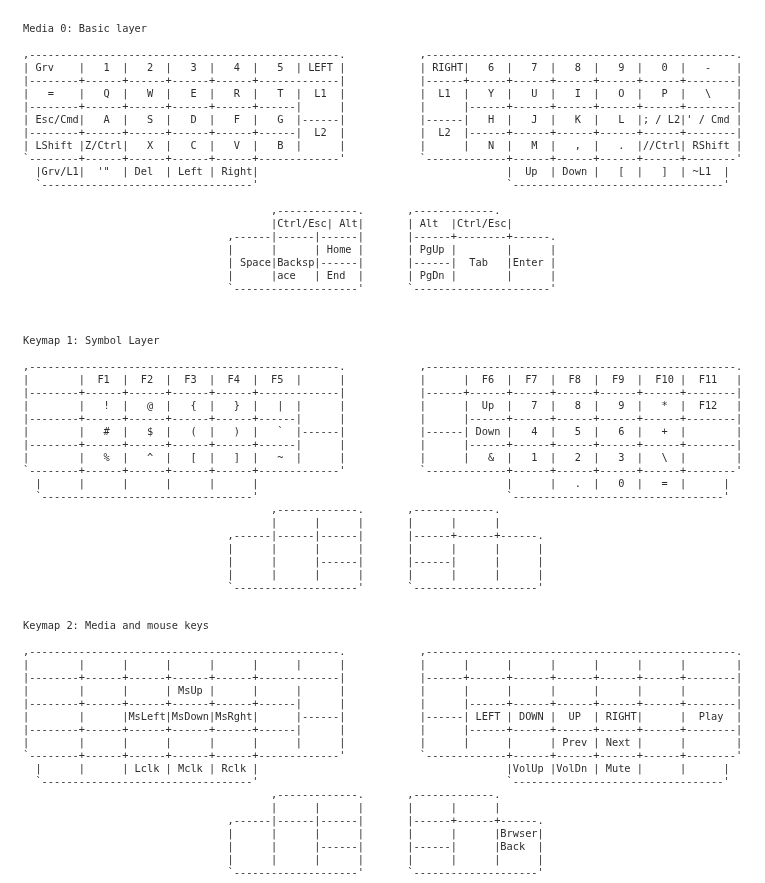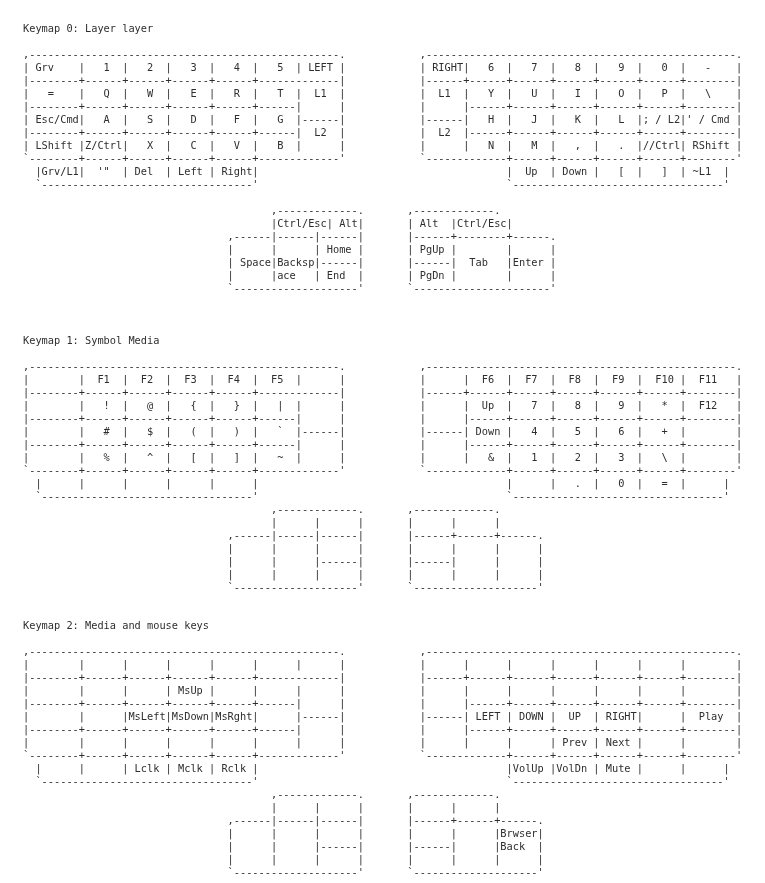--- a/index.html
+++ b/index.html
@@ -36,21 +36,21 @@
   }
   section.keymap-section.gap-large { margin-bottom: 39px; }
   section.keymap-section.gap-small { margin-bottom: 13px; }
 </style>
 </head>
 <body data-name="page-background" style="background: rgb(255, 255, 255);">
 
 <main data-name="keymap-document">
 
   <section class="keymap-section gap-large" data-name="keymap-section-basic-layer">
-    <div class="km-title" data-name="keymap-0-title" style="color: rgb(46, 46, 46);">Keymap 0: Layer layer</div>
+    <div class="km-title" data-name="keymap-0-title" style="color: rgb(46, 46, 46);">Media 0: Basic layer</div>
     <pre class="km-art" data-name="keymap-0-ascii-art" style="color: rgb(46, 46, 46);">,--------------------------------------------------.            ,--------------------------------------------------.
 | Grv    |   1  |   2  |   3  |   4  |   5  | LEFT |            | RIGHT|   6  |   7  |   8  |   9  |   0  |   -    |
 |--------+------+------+------+------+-------------|            |------+------+------+------+------+------+--------|
 |   =    |   Q  |   W  |   E  |   R  |   T  |  L1  |            |  L1  |   Y  |   U  |   I  |   O  |   P  |   \    |
 |--------+------+------+------+------+------|      |            |      |------+------+------+------+------+--------|
 | Esc/Cmd|   A  |   S  |   D  |   F  |   G  |------|            |------|   H  |   J  |   K  |   L  |; / L2|' / Cmd |
 |--------+------+------+------+------+------|  L2  |            |  L2  |------+------+------+------+------+--------|
 | LShift |Z/Ctrl|   X  |   C  |   V  |   B  |      |            |      |   N  |   M  |   ,  |   .  |//Ctrl| RShift |
 `--------+------+------+------+------+-------------'            `-------------+------+------+------+------+--------'
   |Grv/L1|  '"  | Del  | Left | Right|                                        |  Up  | Down |   [  |   ]  | ~L1  |
@@ -59,21 +59,21 @@
                                         ,-------------.       ,-------------.
                                         |Ctrl/Esc| Alt|       | Alt  |Ctrl/Esc|
                                  ,------|------|------|       |------+--------+------.
                                  |      |      | Home |       | PgUp |        |      |
                                  | Space|Backsp|------|       |------|  Tab   |Enter |
                                  |      |ace   | End  |       | PgDn |        |      |
                                  `--------------------'       `----------------------'</pre>
   </section>
 
   <section class="keymap-section gap-small" data-name="keymap-section-symbol-layer">
-    <div class="km-title" data-name="keymap-1-title" style="color: rgb(46, 46, 46);">Keymap 1: Symbol Media</div>
+    <div class="km-title" data-name="keymap-1-title" style="color: rgb(46, 46, 46);">Keymap 1: Symbol Layer</div>
     <pre class="km-art" data-name="keymap-1-ascii-art" style="color: rgb(46, 46, 46);">,--------------------------------------------------.            ,--------------------------------------------------.
 |        |  F1  |  F2  |  F3  |  F4  |  F5  |      |            |      |  F6  |  F7  |  F8  |  F9  |  F10 |  F11   |
 |--------+------+------+------+------+-------------|            |------+------+------+------+------+------+--------|
 |        |   !  |   @  |   {  |   }  |   |  |      |            |      |  Up  |   7  |   8  |   9  |   *  |  F12   |
 |--------+------+------+------+------+------|      |            |      |------+------+------+------+------+--------|
 |        |   #  |   $  |   (  |   )  |   `  |------|            |------| Down |   4  |   5  |   6  |   +  |        |
 |--------+------+------+------+------+------|      |            |      |------+------+------+------+------+--------|
 |        |   %  |   ^  |   [  |   ]  |   ~  |      |            |      |   &amp;  |   1  |   2  |   3  |   \  |        |
 `--------+------+------+------+------+-------------'            `-------------+------+------+------+------+--------'
   |      |      |      |      |      |                                        |      |   .  |   0  |   =  |      |

